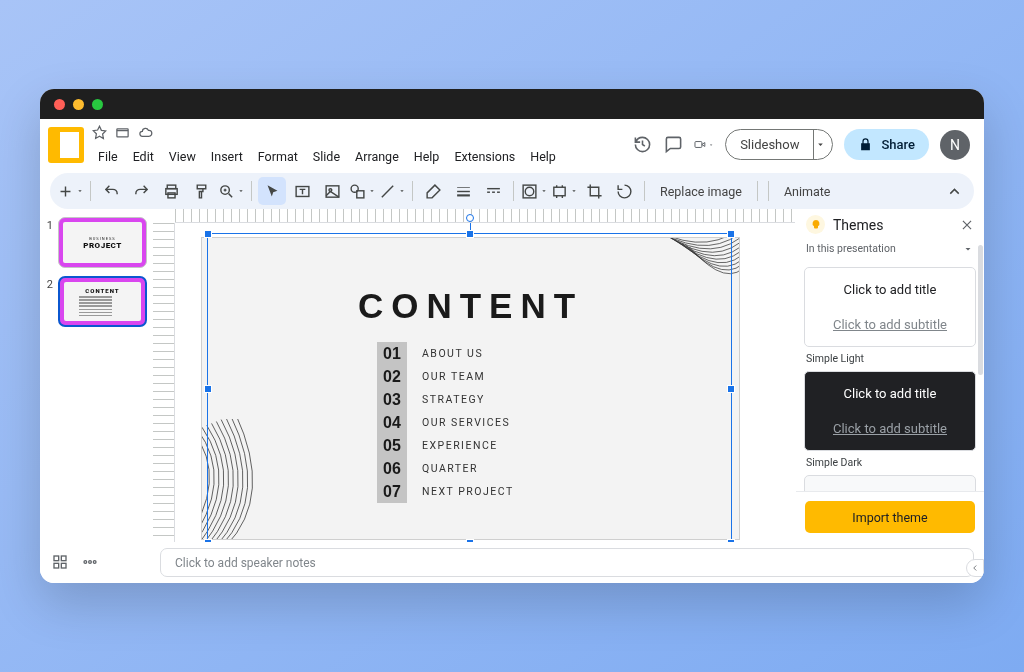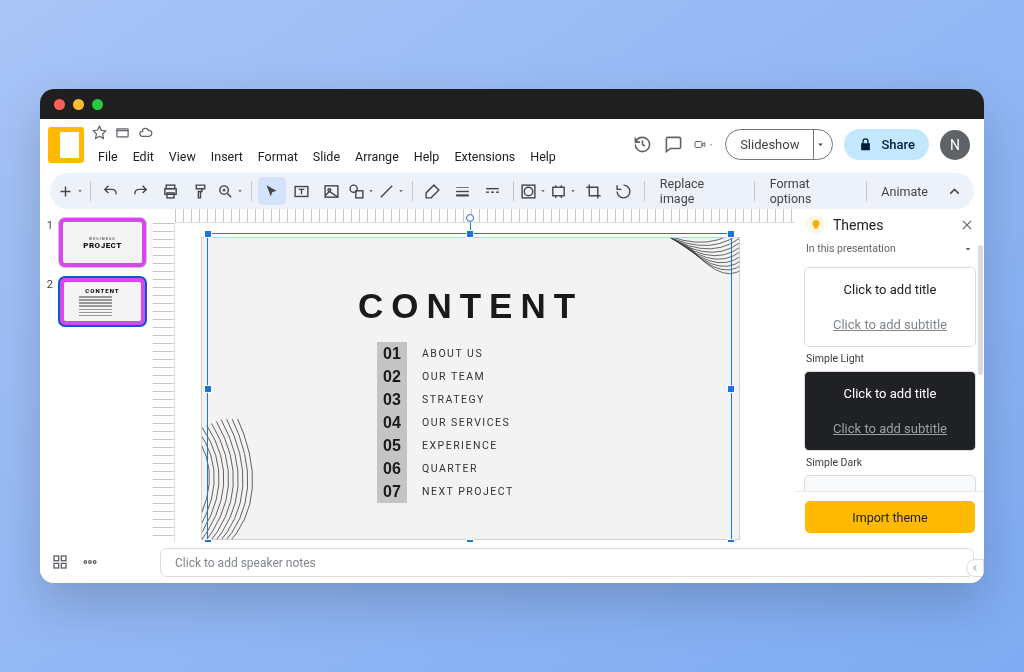--- a/index.html
+++ b/index.html
@@ -311,21 +311,20 @@
           </svg>
         </div>
       <div class="tbtn">
           <svg viewBox="0 0 24 24" fill="none" stroke="currentColor" stroke-width="2">
             <path d="M3 12a9 9 0 109-9M3 3v6h6"></path>
           </svg>
         </div>
       <div class="tsep"></div>
       <div class="tbtn txt">Replace image</div>
       <div class="tsep"></div>
-      <div class="tbtn txt">Format options</div>
       <div class="tsep"></div>
       <div class="tbtn txt">Animate</div>
       <div style="flex:1"></div>
       <div class="tbtn">
           <svg viewBox="0 0 24 24" fill="none" stroke="currentColor" stroke-width="2">
             <path d="M6 15l6-6 6 6"></path>
           </svg>
         </div>
     </div>
 

